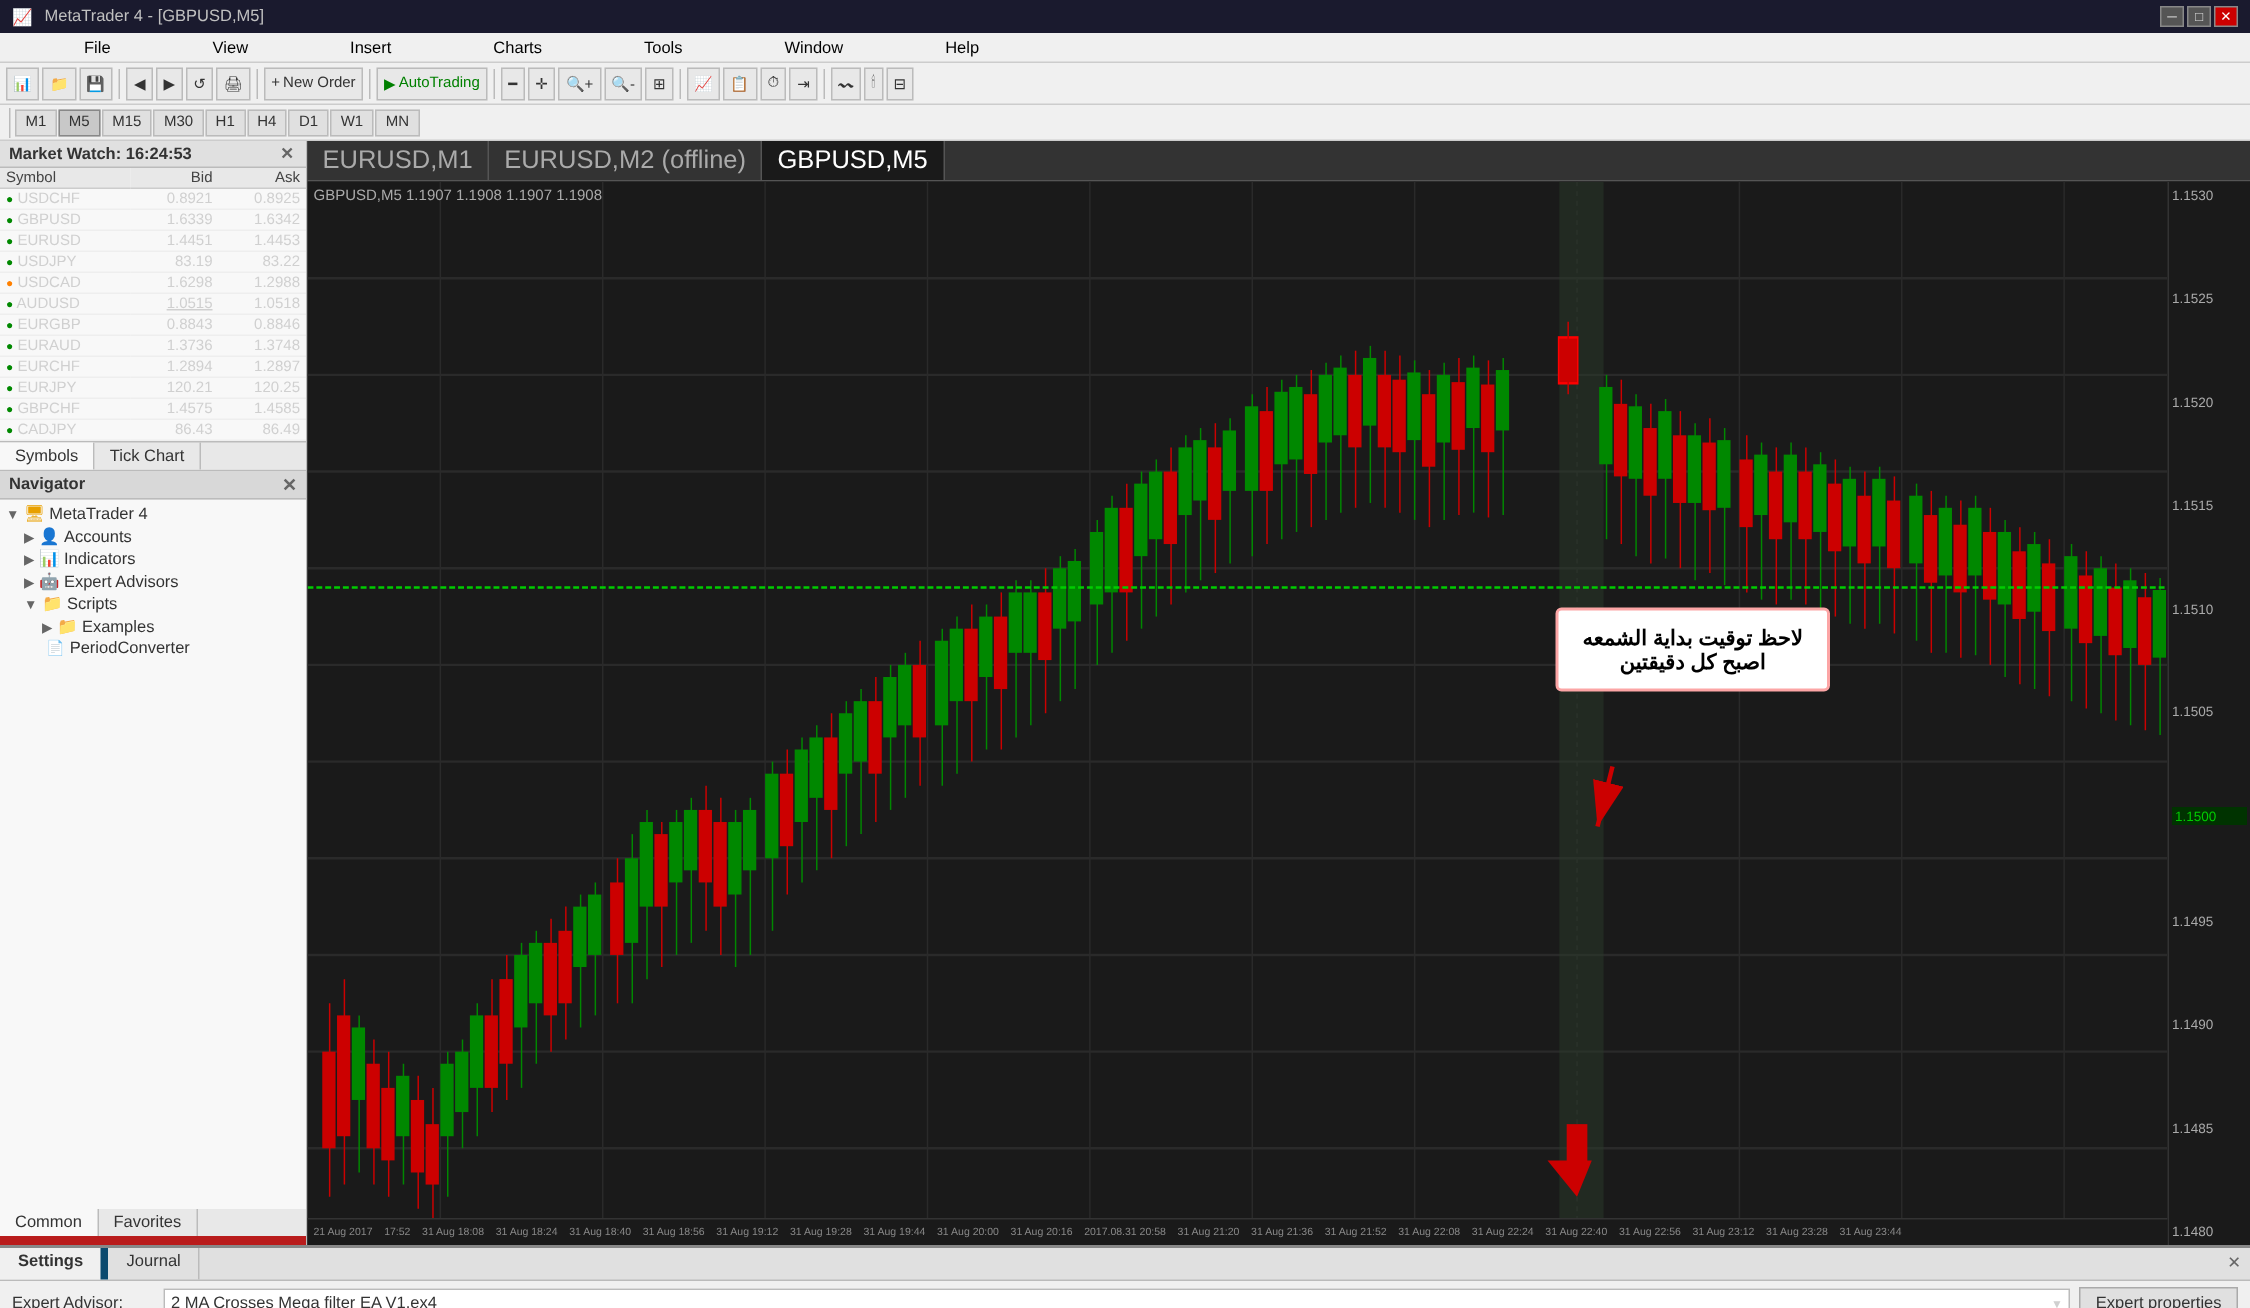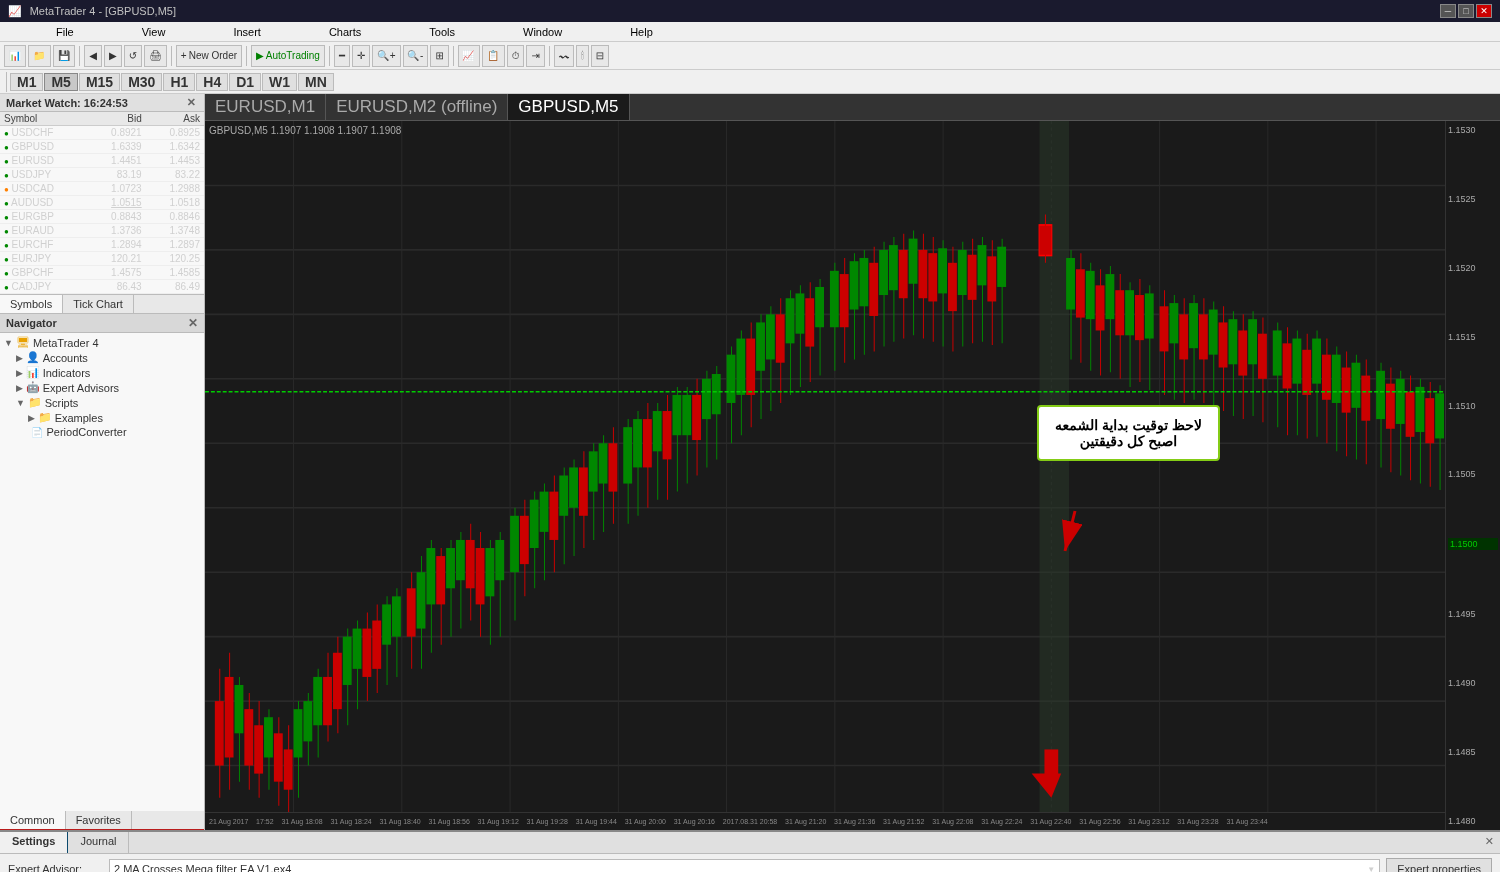--- a/index.html
+++ b/index.html
@@ -15,21 +15,21 @@
     .menu-bar { background: #f0f0f0; height: 20px; display: flex; align-items: center; padding: 0 4px; gap: 12px; color: #000; font-size: 11px; border-bottom: 1px solid #ccc; }
     .menu-item { cursor: pointer; padding: 0 4px; margin-left: 48px; }
 
     
     .toolbar { background: #f0f0f0; height: 28px; display: flex; align-items: center; padding: 0 4px; gap: 2px; border-bottom: 1px solid #ccc; }
     .tb-btn { height: 22px; padding: 0 4px; background: #e8e8e8; border: 1px solid #bbb; cursor: pointer; font-size: 10px; display: flex; align-items: center; gap: 2px; color: #333; }
     .tb-sep { width: 1px; height: 20px; background: #bbb; margin: 0 2px; }
 
     
     .tf-toolbar { background: #f0f0f0; height: 24px; display: flex; align-items: center; padding: 0 4px; gap: 1px; border-bottom: 1px solid #ccc; }
-    .tf-btn { height: 18px; padding: 0 6px; background: #e0e0e0; border: 1px solid #bbb; cursor: pointer; font-size: 14px; font-weight: bold; color: #333; }
+    .tf-btn { height: 18px; padding: 0 6px; background: #e0e0e0; border: 1px solid #bbb; cursor: pointer; font-size: 10px; font-weight: normal; color: #333; }
     .tf-btn.active { background: #c8c8c8; border-color: #888; }
 
     
     .main-layout { display: flex; height: calc(872px - 22px - 20px - 28px - 24px - 20px - 22px); }
 
     
     .left-panel { width: 205px; background: #f0f0f0; border-right: 1px solid #bbb; display: flex; flex-direction: column; }
 
     
     .market-watch { flex: 0 0 auto; background: #f8f8f8; border-bottom: 1px solid #bbb; }
@@ -51,21 +51,21 @@
     .nav-tree { padding: 2px 0; }
     .nav-item { display: flex; align-items: center; gap: 3px; padding: 1px 4px; cursor: pointer; font-size: 11px; color: #333; }
     .nav-item.indent1 { padding-left: 16px; }
     .nav-item.indent2 { padding-left: 28px; }
     .tree-icon { font-size: 9px; color: #666; }
     .folder-icon { color: #e8a000; font-size: 11px; }
     .file-icon { color: #888; font-size: 10px; }
     .person-icon { color: #4444cc; font-size: 11px; }
 
     
-    .common-tab-row { display: flex; background: #e8e8e8; border-bottom: 1px solid #b91c1c; margin-top: auto; align-items: center; }
+    .common-tab-row { display: flex; background: #e8e8e8; border-bottom: 6px solid #b91c1c; margin-top: auto; align-items: center; }
     .common-tab { padding: 3px 10px; cursor: pointer; font-size: 11px; color: #333; border-right: 1px solid #bbb; }
     .common-tab.active { background: #f8f8f8; }
 
     
     .chart-area { flex: 1; background: #1a1a1a; position: relative; display: flex; flex-direction: column; }
     .chart-tabs { display: flex; background: #333; border-bottom: 1px solid #555; }
     .chart-tab { padding: 3px 10px; font-size: 17px; color: #aaa; cursor: pointer; border-right: 1px solid #555; }
     .chart-tab.active { background: #1a1a1a; color: #fff; }
 
     .chart-canvas { flex: 1; position: relative; background: #1a1a1a; overflow: hidden; }
@@ -195,21 +195,21 @@
               <td style="text-align:right;">1.4451</td>
               <td style="text-align:right;">1.4453</td>
             </tr>
             <tr>
               <td><span style="color:#008800;font-size:8px;">●</span> USDJPY</td>
               <td style="text-align:right;">83.19</td>
               <td style="text-align:right;">83.22</td>
             </tr>
             <tr>
               <td><span style="color:#ff8000;font-size:8px;">●</span> USDCAD</td>
-              <td style="text-align:right;">1.0723</td>
+              <td style="text-align:right;">1.6298</td>
               <td style="text-align:right;">1.2988</td>
             </tr>
             <tr>
               <td><span style="color:#008800;font-size:8px;">●</span> AUDUSD</td>
               <td style="text-align:right;text-decoration:underline;">1.0515</td>
               <td style="text-align:right;">1.0518</td>
             </tr>
             <tr>
               <td><span style="color:#008800;font-size:8px;">●</span> EURGBP</td>
               <td style="text-align:right;">0.8843</td>
@@ -600,21 +600,21 @@
         <div>1.1515</div>
         <div>1.1510</div>
         <div>1.1505</div>
         <div style="color:#00cc00;font-weight:normal;background:#003300;padding:1px 2px;">1.1500</div>
         <div>1.1495</div>
         <div>1.1490</div>
         <div>1.1485</div>
         <div>1.1480</div>
       </div>
 
-      <div class="chart-popup" style="position:absolute;right:280px;top:40%;background:#fff;border:2px solid #84cc16;padding:10px 16px;border-radius:4px;font-size:14px;color:#000;text-align:center;direction:rtl;z-index:20;">
+      <div class="chart-popup" style="position:absolute;right:280px;top:40%;background:#fff;border:2px solid #fca5a5;padding:10px 16px;border-radius:4px;font-size:14px;color:#000;text-align:center;direction:rtl;z-index:20;">
         <div>لاحظ توقيت بداية الشمعه</div>
         <div>اصبح كل دقيقتين</div>
       </div>
 
       <svg style="position:absolute;left:0;top:0;width:100%;height:100%;pointer-events:none;z-index:19;">
         <defs>
           <marker id="arrowhead" markerWidth="10" markerHeight="7" refX="10" refY="3.5" orient="auto">
             <polygon points="0 0, 10 3.5, 0 7" fill="#cc0000"></polygon>
           </marker>
         </defs>
@@ -624,21 +624,21 @@
       <div style="position:absolute;bottom:0;left:0;right:55px;height:18px;background:#1a1a1a;border-top:1px solid #333;display:flex;align-items:center;overflow:hidden;">
         <span style="font-size:7px;color:#888;white-space:nowrap;margin-left:4px;">21 Aug 2017 &nbsp;&nbsp; 17:52 &nbsp;&nbsp; 31 Aug 18:08 &nbsp;&nbsp; 31 Aug 18:24 &nbsp;&nbsp; 31 Aug 18:40 &nbsp;&nbsp; 31 Aug 18:56 &nbsp;&nbsp; 31 Aug 19:12 &nbsp;&nbsp; 31 Aug 19:28 &nbsp;&nbsp; 31 Aug 19:44 &nbsp;&nbsp; 31 Aug 20:00 &nbsp;&nbsp; 31 Aug 20:16 &nbsp;&nbsp; 2017.08.31 20:58 &nbsp;&nbsp; 31 Aug 21:20 &nbsp;&nbsp; 31 Aug 21:36 &nbsp;&nbsp; 31 Aug 21:52 &nbsp;&nbsp; 31 Aug 22:08 &nbsp;&nbsp; 31 Aug 22:24 &nbsp;&nbsp; 31 Aug 22:40 &nbsp;&nbsp; 31 Aug 22:56 &nbsp;&nbsp; 31 Aug 23:12 &nbsp;&nbsp; 31 Aug 23:28 &nbsp;&nbsp; 31 Aug 23:44</span>
       </div>
     </div>
   </div>
 </div>
 
 <div class="bottom-panel" style="height:220px;background:#f0f0f0;border-top:2px solid #888;display:flex;flex-direction:column;position:relative;">
 
   <div style="display:flex;background:#e0e0e0;border-bottom:1px solid #bbb;height:22px;">
-    <div style="padding:3px 12px;font-size:11px;color:#333;cursor:pointer;border-right:1px solid #0c4a6e;background:#f0f0f0;font-weight:bold;">Settings</div>
+    <div style="padding:3px 12px;font-size:11px;color:#333;cursor:pointer;border-right:5px solid #0c4a6e;background:#f0f0f0;font-weight:bold;">Settings</div>
     <div style="padding:3px 12px;font-size:11px;color:#333;cursor:pointer;border-right:1px solid #bbb;">Journal</div>
     <div style="margin-left:auto;padding:3px 6px;cursor:pointer;color:#666;font-size:11px;">✕</div>
   </div>
 
   <div style="display:flex;align-items:center;gap:6px;padding:4px 8px;">
     <span style="font-size:11px;color:#333;min-width:95px;">Expert Advisor:</span>
     <div style="flex:1;height:20px;border:1px solid #bbb;background:#fff;display:flex;align-items:center;padding:0 4px;cursor:pointer;">
       <span style="font-size:11px;color:#333;flex:1;">2 MA Crosses Mega filter EA V1.ex4</span>
       <span style="font-size:8px;">▼</span>
     </div>

